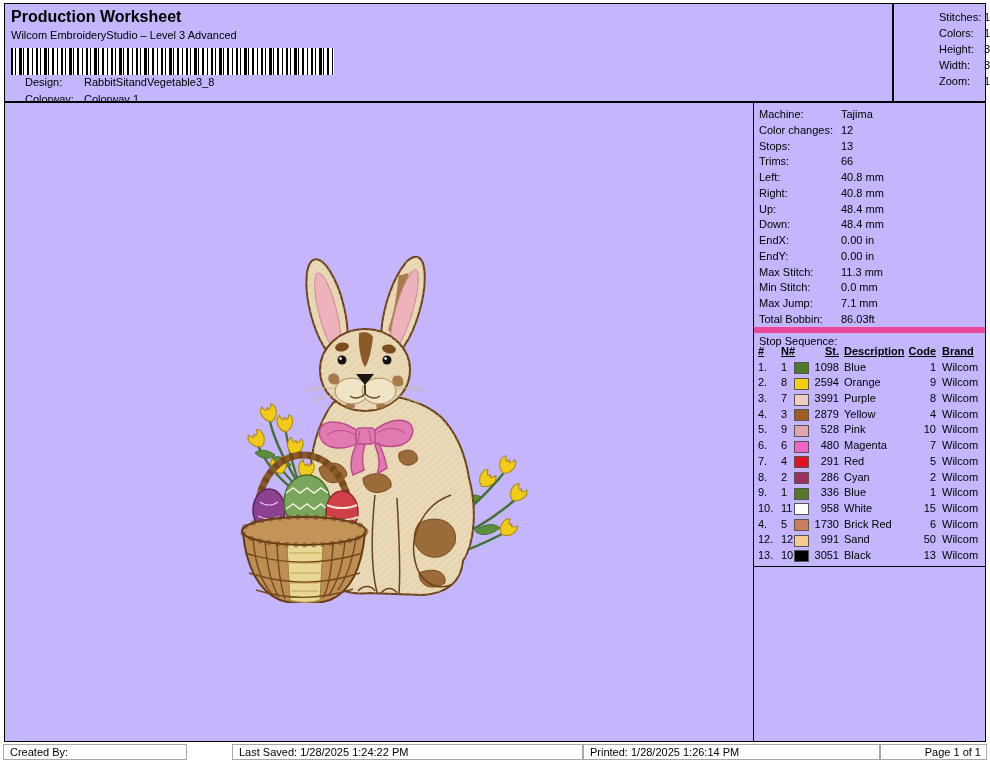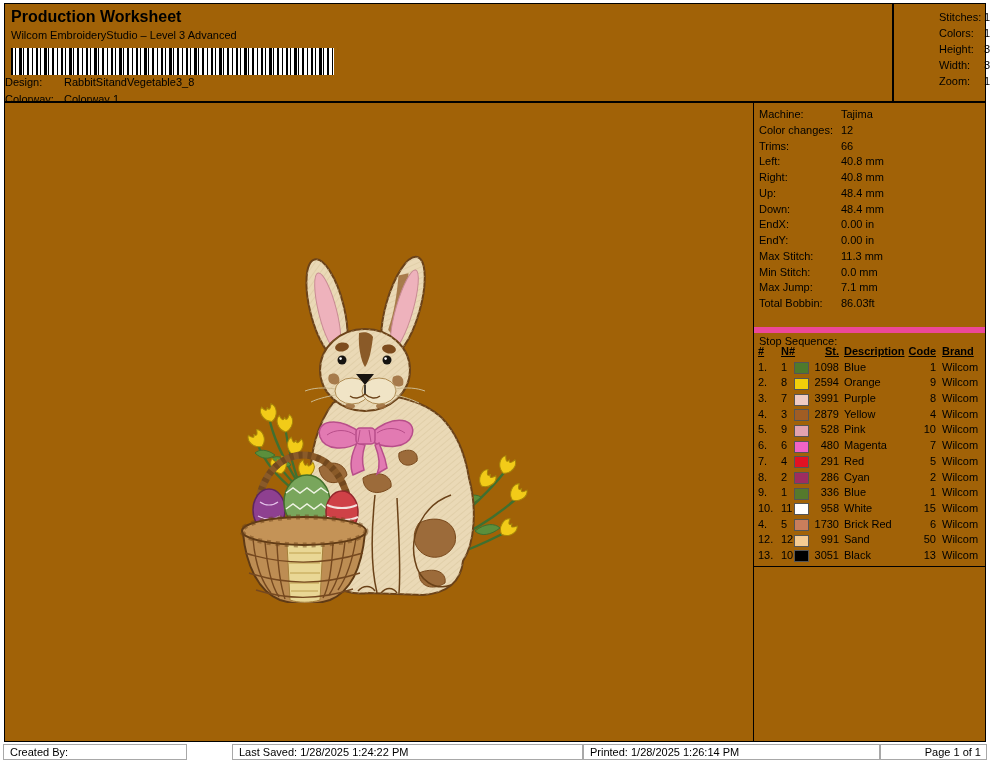--- a/index.html
+++ b/index.html
@@ -1,30 +1,30 @@
 <!DOCTYPE html>
 <html><head>
 <meta charset="utf-8">
 <style>
   html,body{margin:0;padding:0;background:#fff;}
   .page{position:relative;width:990px;height:762px;background:#fff;
         font-family:"Liberation Sans", sans-serif;font-size:11px;color:#000;overflow:hidden;}
-  .box{position:absolute;border:1px solid #000;box-sizing:border-box;background:#a16207;}
+  .box{position:absolute;border:1px solid #000;box-sizing:border-box;background:#c4b5fd;}
   .abs{position:absolute;}
 
   
   .hdr-left{left:4px;top:3px;width:889px;height:99px;}
   .title{left:6px;top:4px;font-size:16px;font-weight:bold;}
   .subtitle{left:6px;top:25px;}
   .barcode{left:6px;top:44px;width:323px;height:27px;
      background:repeating-linear-gradient(90deg,
        #000 0 2px,#fff 2px 4px,#000 4px 5px,#fff 5px 8px,
        #000 8px 11px,#fff 11px 12px,#000 12px 13px,#fff 13px 16px,
        #000 16px 18px,#fff 18px 21px,#000 21px 22px,#fff 22px 25px);}
-  .meta-row{left:0;height:15px;line-height:15px;}
+  .meta-row{left:20px;height:15px;line-height:15px;}
   .meta-label{position:absolute;left:0;}
   .meta-value{position:absolute;left:59px;}
 
   
   .hdr-right{left:893px;top:3px;width:93px;height:99px;}
   .sum-wrap{padding:5px 0 0 5px;margin-left:40px;}
   .sum-row{line-height:16px;white-space:nowrap;}
   .sum-label{display:inline-block;width:45px;}
 
   
@@ -293,20 +293,23 @@
 
   <div class="box right-panel">
     <div class="minfo">
         <div class="mrow">
         <span class="mlabel">Machine:</span><span>Tajima</span>
       </div>
         <div class="mrow">
         <span class="mlabel">Color changes:</span><span>12</span>
       </div>
         <div class="mrow">
+        <span class="mlabel">Stops:</span><span>13</span>
+      </div>
+        <div class="mrow">
         <span class="mlabel">Trims:</span><span>66</span>
       </div>
         <div class="mrow">
         <span class="mlabel">Left:</span><span>40.8 mm</span>
       </div>
         <div class="mrow">
         <span class="mlabel">Right:</span><span>40.8 mm</span>
       </div>
         <div class="mrow">
         <span class="mlabel">Up:</span><span>48.4 mm</span>

